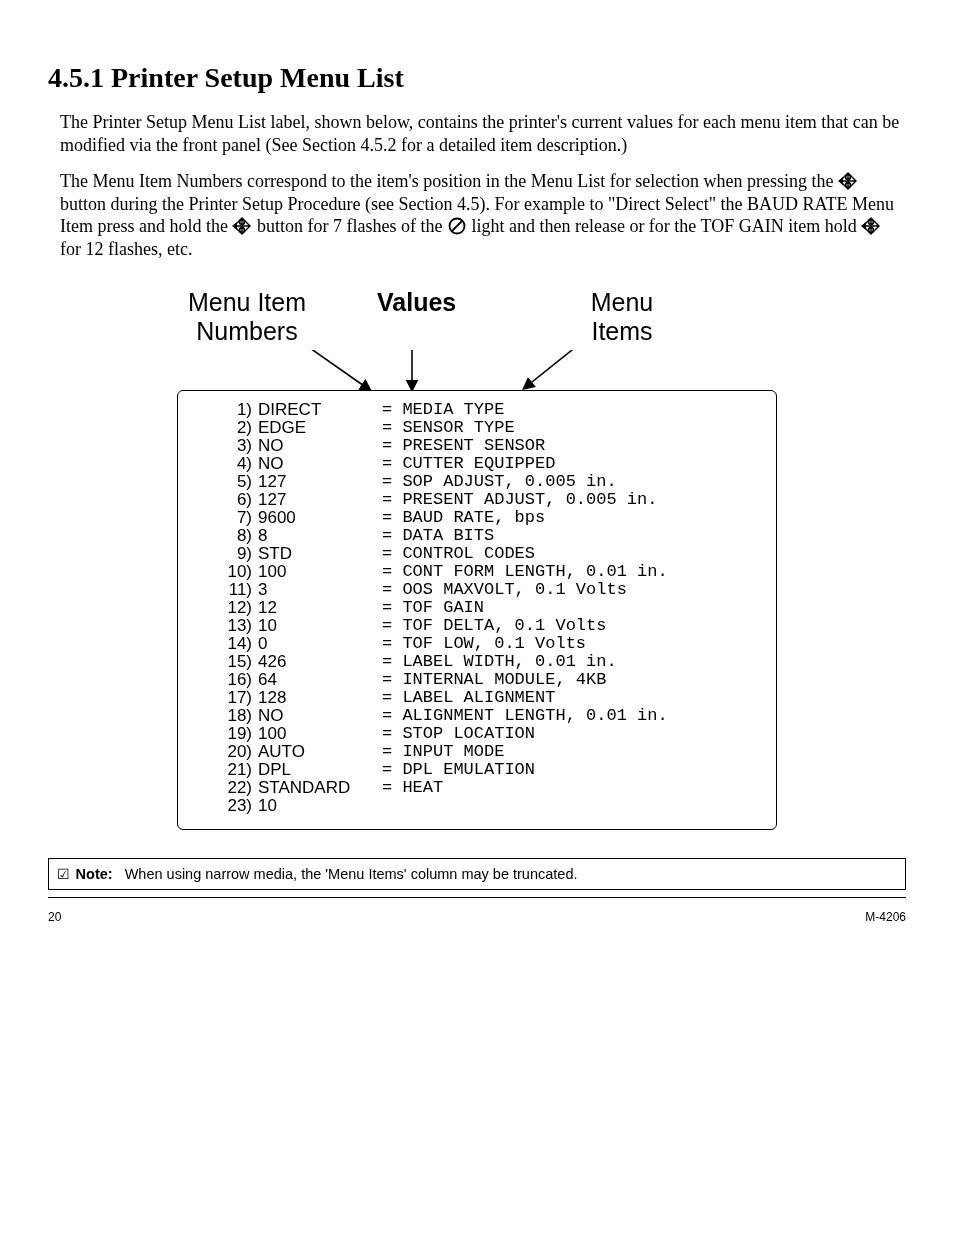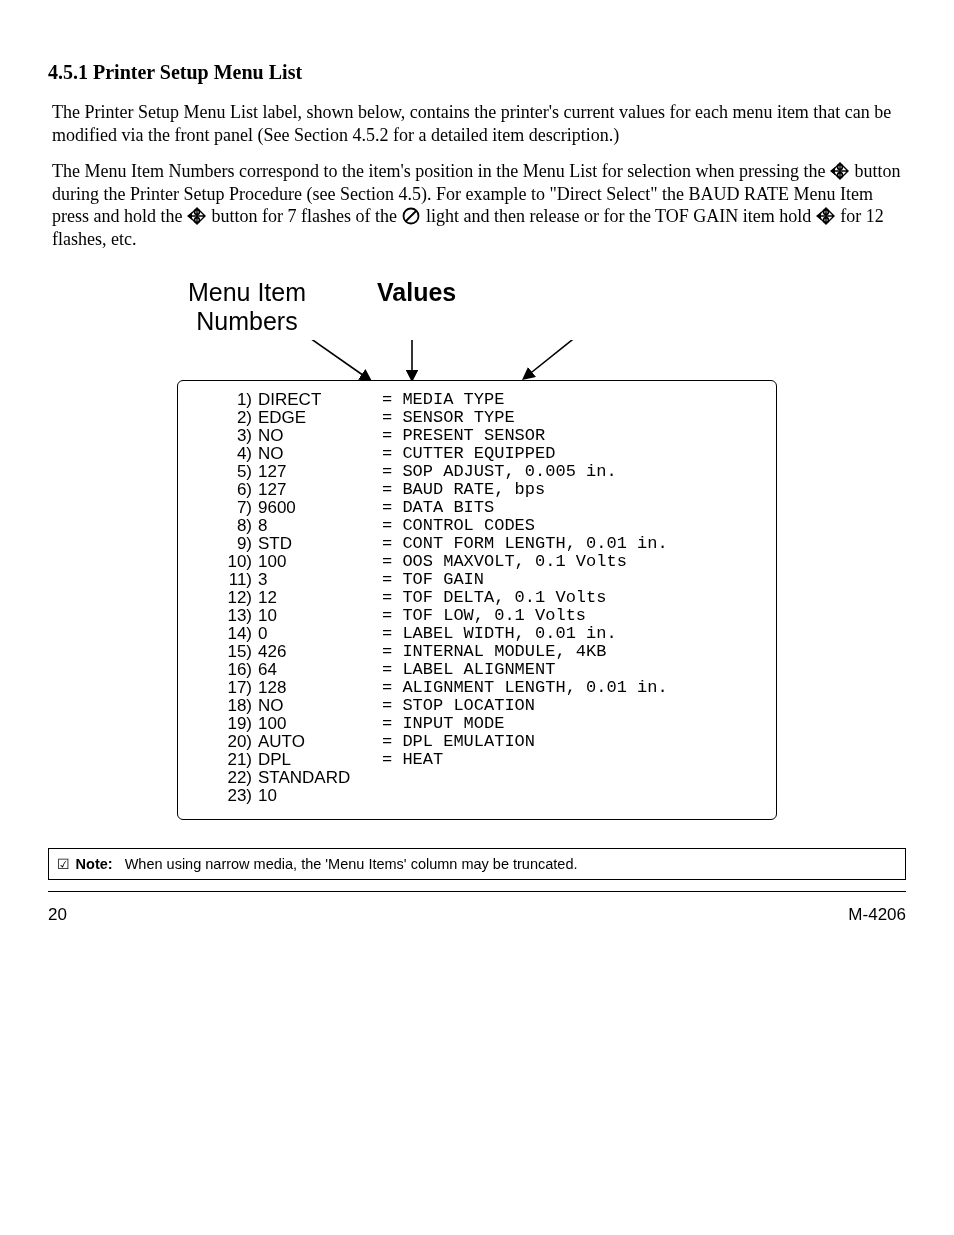--- a/index.html
+++ b/index.html
@@ -12,27 +12,27 @@
     line-height: 1.25;
   }
   .page {
     width: 954px;
     min-height: 1235px;
     box-sizing: border-box;
     padding: 60px 48px 40px 48px;
     position: relative;
   }
   h2.section-heading {
-    font-size: 20px;
+    font-size: 28px;
     font-weight: bold;
     margin: 0 0 16px 0;
     font-family: Liberation Serif, serif;
   }
   p.body-text {
-    margin: 0 0 14px 4px;
+    margin: 0 0 14px 12px;
     text-align: left;
   }
   .inline-icon {
     display: inline-block;
     vertical-align: -4px;
     width: 20px;
     height: 20px;
   }
   .diagram-wrap {
     margin: 28px 0 20px 0;
@@ -106,21 +106,21 @@
   .note-box .note-label {
     font-weight: bold;
   }
   .page-footer {
     position: absolute;
     left: 48px;
     right: 48px;
     bottom: 310px;
     border-top: 1px solid #000;
     padding-top: 12px;
-    font-size: 17px;
+    font-size: 12px;
     display: flex;
     justify-content: space-between;
     font-family: Arial, Helvetica, sans-serif;
   }
 </style>
 </head>
 <body>
 
 <svg width="0" height="0" style="position:absolute">
   <defs>
@@ -167,20 +167,24 @@
   </p>
 
   <div class="diagram-wrap">
     <div class="diagram">
       <div class="diagram-labels">
         <div class="lbl" style="left:-10px; top:0; width:160px; text-align:center;">
           <span>Menu Item</span><br>
           <span>Numbers</span>
         </div>
         <div class="lbl" style="left:200px; top:0;font-weight:bold;">Values</div>
+        <div class="lbl" style="left:400px; top:0; width:90px; text-align:center;">
+          <span>Menu</span><br>
+          <span>Items</span>
+        </div>
       </div>
       <div class="arrows">
         <svg width="600" height="40" style="position:absolute;left:0;top:0;">
           <line x1="130" y1="-4" x2="190" y2="38" stroke="#000" stroke-width="1.6" marker-end="url(#arrowhead)"></line>
           <line x1="235" y1="-4" x2="235" y2="36" stroke="#000" stroke-width="1.6" marker-end="url(#arrowhead)"></line>
           <line x1="400" y1="-4" x2="350" y2="36" stroke="#000" stroke-width="1.6" marker-end="url(#arrowhead)"></line>
         </svg>
       </div>
 
       <div class="table-box">
@@ -234,20 +238,21 @@
               <div class="row">DPL</div>
               <div class="row">STANDARD</div>
               <div class="row">10</div>
             </div>
           <div class="col-item" id="col-item">
               <div class="row">= MEDIA TYPE</div>
               <div class="row">= SENSOR TYPE</div>
               <div class="row">= PRESENT SENSOR</div>
               <div class="row">= CUTTER EQUIPPED</div>
               <div class="row">= SOP ADJUST,  0.005 in.</div>
+              <div class="row">= PRESENT ADJUST, 0.005 in.</div>
               <div class="row">= BAUD RATE,  bps</div>
               <div class="row">= DATA BITS</div>
               <div class="row">= CONTROL CODES</div>
               <div class="row">= CONT FORM LENGTH,  0.01 in.</div>
               <div class="row">= OOS MAXVOLT,  0.1 Volts</div>
               <div class="row">= TOF GAIN</div>
               <div class="row">= TOF DELTA,  0.1 Volts</div>
               <div class="row">= TOF LOW,  0.1 Volts</div>
               <div class="row">= LABEL WIDTH,  0.01 in.</div>
               <div class="row">= INTERNAL MODULE,  4KB</div>

